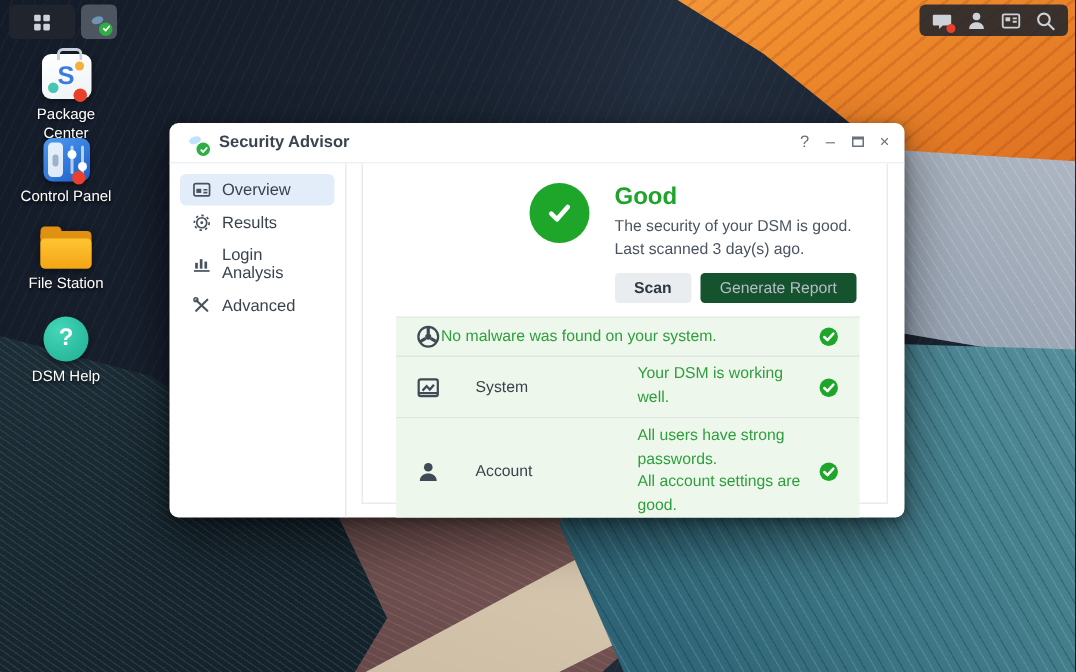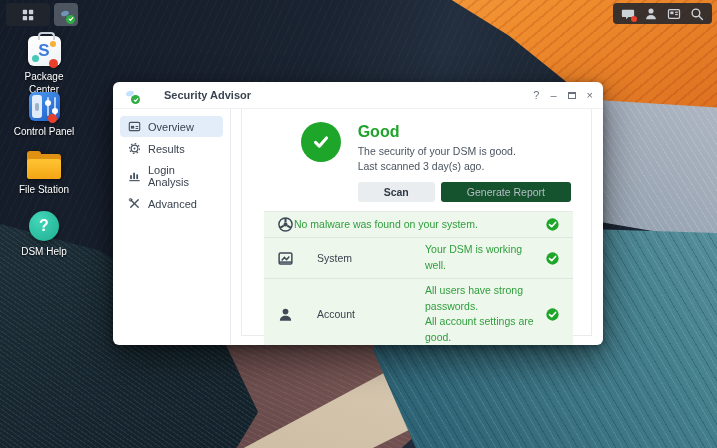--- a/index.html
+++ b/index.html
@@ -69,41 +69,41 @@
   .sa-logo{position:relative;width:16px;height:16px;}
   .sa-logo .globe{width:14px;height:14px;border-radius:50%;background:radial-gradient(circle at 36% 32%,#3f8ae8,#1b52ad 62%,#0e2f6e);}
   .sa-logo .swirl{position:absolute;left:3px;top:4px;width:8px;height:5px;border-radius:50%;background:rgba(140,200,255,.55);transform:rotate(-18deg);}
   .sa-logo .chk{position:absolute;right:-1px;bottom:-1px;width:9px;height:9px;border-radius:50%;background:#2fae44;display:flex;align-items:center;justify-content:center;}
   .sa-logo .chk svg{width:6px;height:6px;display:block;}
 
   
   .win{position:absolute;left:113px;top:82px;width:490px;height:263px;background:#fff;border-radius:6px;
     box-shadow:0 14px 34px rgba(0,0,0,.5),0 2px 8px rgba(0,0,0,.35);display:flex;flex-direction:column;overflow:hidden;}
   .titlebar{height:27px;flex:0 0 27px;display:flex;align-items:center;padding:0 10px;gap:7px;border-bottom:1px solid #eef1f4;}
-  .titlebar .t{font-size:11px;font-weight:700;color:#3a4450;margin-left:18px;}
+  .titlebar .t{font-size:11px;font-weight:700;color:#3a4450;}
   .win-controls{margin-left:auto;display:flex;align-items:center;gap:11px;color:#68717d;font-size:11px;}
   .win-controls span{cursor:pointer;line-height:1;}
   .max-box{width:8px;height:7px;border:1px solid #68717d;border-top-width:2px;display:inline-block;}
   .win-body{flex:1;display:flex;min-height:0;}
 
   .sidebar{flex:0 0 118px;border-right:1px solid #e7eaee;padding-top:6px;}
   .side-item{display:flex;align-items:center;gap:7px;margin:1px 7px;padding:4px 8px;border-radius:4px;
     font-size:11px;color:#39424e;cursor:pointer;}
   .side-item.sel{background:#e3edf9;font-weight:400;}
   .side-item svg{width:13px;height:13px;flex:0 0 13px;color:#46525f;display:block;}
 
   .content{flex:1;min-width:0;padding:0 11px 9px 10px;display:flex;}
   .panel{flex:1;border:1px solid #e9ecef;border-top:none;background:#fff;display:flex;flex-direction:column;align-items:flex-end;}
   .status{display:flex;gap:17px;padding:13px 20px 0 22px;}
   .big-check{width:40px;height:40px;border-radius:50%;background:#1ea62b;flex:0 0 40px;display:flex;align-items:center;justify-content:center;}
   .big-check svg{width:22px;height:22px;display:block;}
   .status-title{font-size:16px;font-weight:700;color:#1fa32b;margin:1px 0 3px;}
   .status-line{font-size:10.5px;color:#4a5560;line-height:1.45;}
   .btn-row{margin-top:8px;display:flex;gap:6px;}
-  .btn{font-size:10.5px;padding:4px 26px;border-radius:3px;border:none;cursor:pointer;font-family:inherit;}
+  .btn{font-size:10.5px;padding:4px 13px;border-radius:3px;border:none;cursor:pointer;font-family:inherit;}
   .btn-scan{background:#e9edf0;color:#2f3844;font-weight:700;}
   .btn-report{background:#14532d;color:#b7bdc4;cursor:default;}
   .checklist{margin:9px 18px 6px 22px;}
   .crow{display:flex;align-items:center;background:#eef7ec;border-bottom:1px solid #dfe5df;padding:4px 0;min-height:24px;}
   .crow:first-child{border-top:1px solid #e6ebe6;}
   .crow .ric{margin-left:13px;width:17px;height:17px;flex:0 0 17px;color:#3f4a57;}
   .crow .ric svg{width:100%;height:100%;display:block;}
   .crow .rlabel{margin-left:23px;width:108px;flex:0 0 108px;font-size:10.5px;color:#39424e;}
   .crow .rmsg{flex:1;font-size:10.5px;color:#2f9e3c;line-height:1.5;}
   .crow .rmsg span{display:block;}

